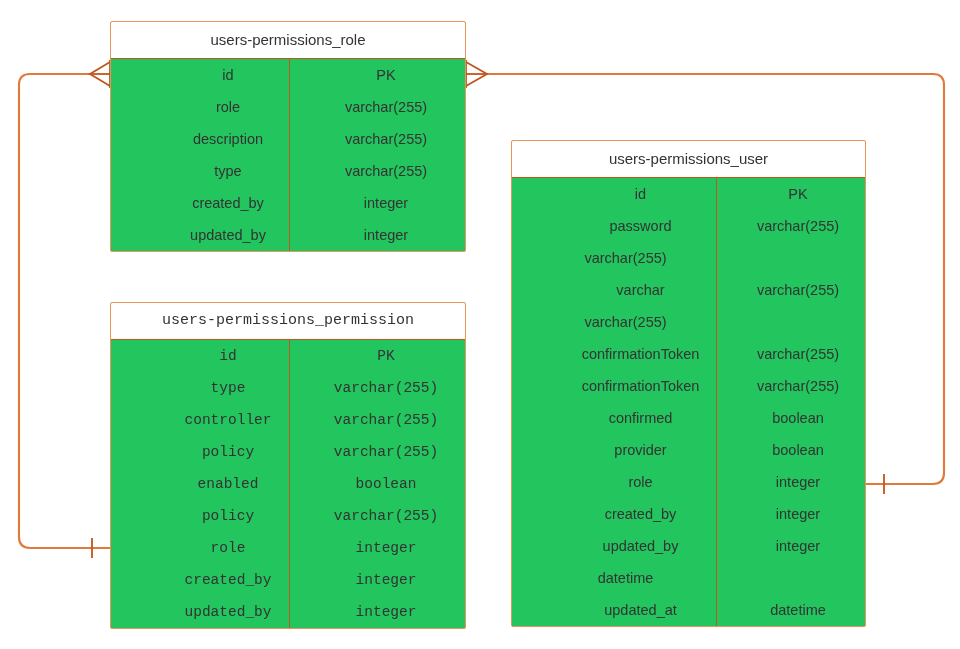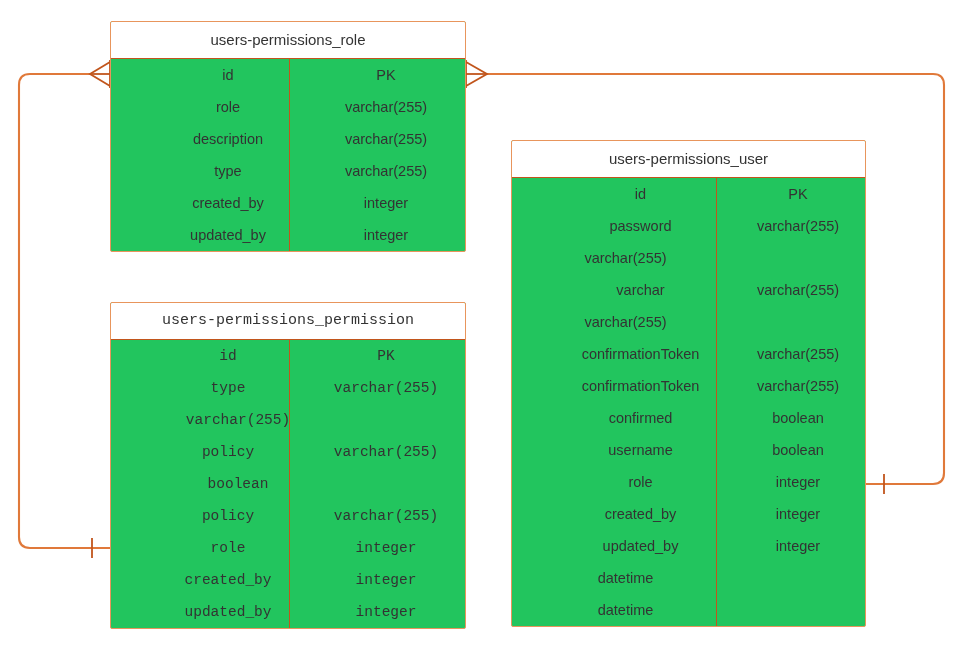--- a/index.html
+++ b/index.html
@@ -162,27 +162,29 @@
           <div class="col-divider" style="left: 178px;"></div>
           <div class="field-row">
             <div class="field-name">id</div>
             <div class="field-type">PK</div>
           </div>
           <div class="field-row">
             <div class="field-name">type</div>
             <div class="field-type">varchar(255)</div>
           </div>
           <div class="field-row">
+            <div class="field-name">controller</div>
             <div class="field-type">varchar(255)</div>
           </div>
           <div class="field-row">
             <div class="field-name">policy</div>
             <div class="field-type">varchar(255)</div>
           </div>
           <div class="field-row">
+            <div class="field-name">enabled</div>
             <div class="field-type">boolean</div>
           </div>
           <div class="field-row">
             <div class="field-name">policy</div>
             <div class="field-type">varchar(255)</div>
           </div>
           <div class="field-row">
             <div class="field-name">role</div>
             <div class="field-type">integer</div>
           </div>
@@ -224,38 +226,39 @@
           </div>
           <div class="field-row">
             <div class="field-name">confirmationToken</div>
             <div class="field-type">varchar(255)</div>
           </div>
           <div class="field-row">
             <div class="field-name">confirmed</div>
             <div class="field-type">boolean</div>
           </div>
           <div class="field-row">
-            <div class="field-name">username</div>
+            <div class="field-name">provider</div>
             <div class="field-type">boolean</div>
           </div>
           <div class="field-row">
             <div class="field-name">role</div>
             <div class="field-type">integer</div>
           </div>
           <div class="field-row">
             <div class="field-name">created_by</div>
             <div class="field-type">integer</div>
           </div>
           <div class="field-row">
             <div class="field-name">updated_by</div>
             <div class="field-type">integer</div>
           </div>
           <div class="field-row">
             <div class="field-type">datetime</div>
           </div>
           <div class="field-row">
+            <div class="field-name">updated_at</div>
             <div class="field-type">datetime</div>
           </div>
         </div>
       </div>
     </div>
 
 </div>
 
 </body></html>

